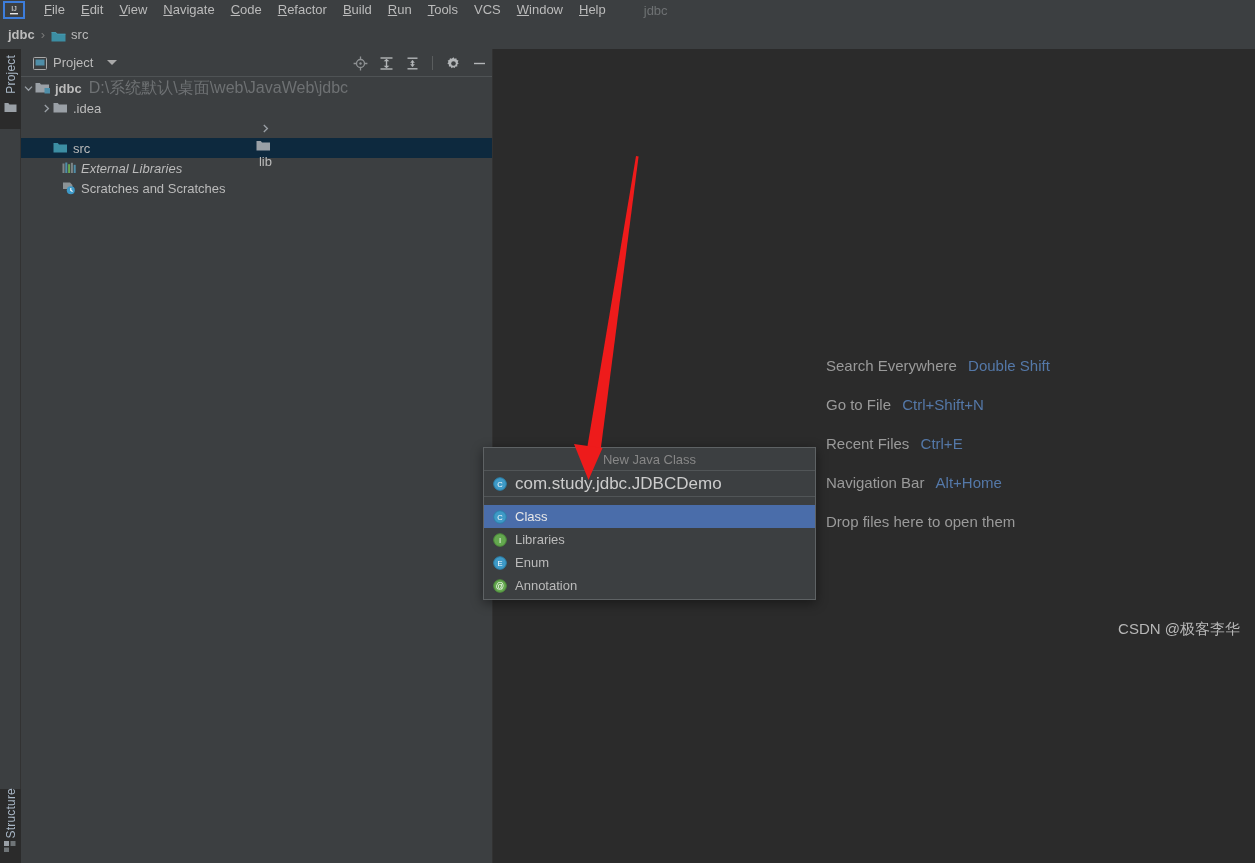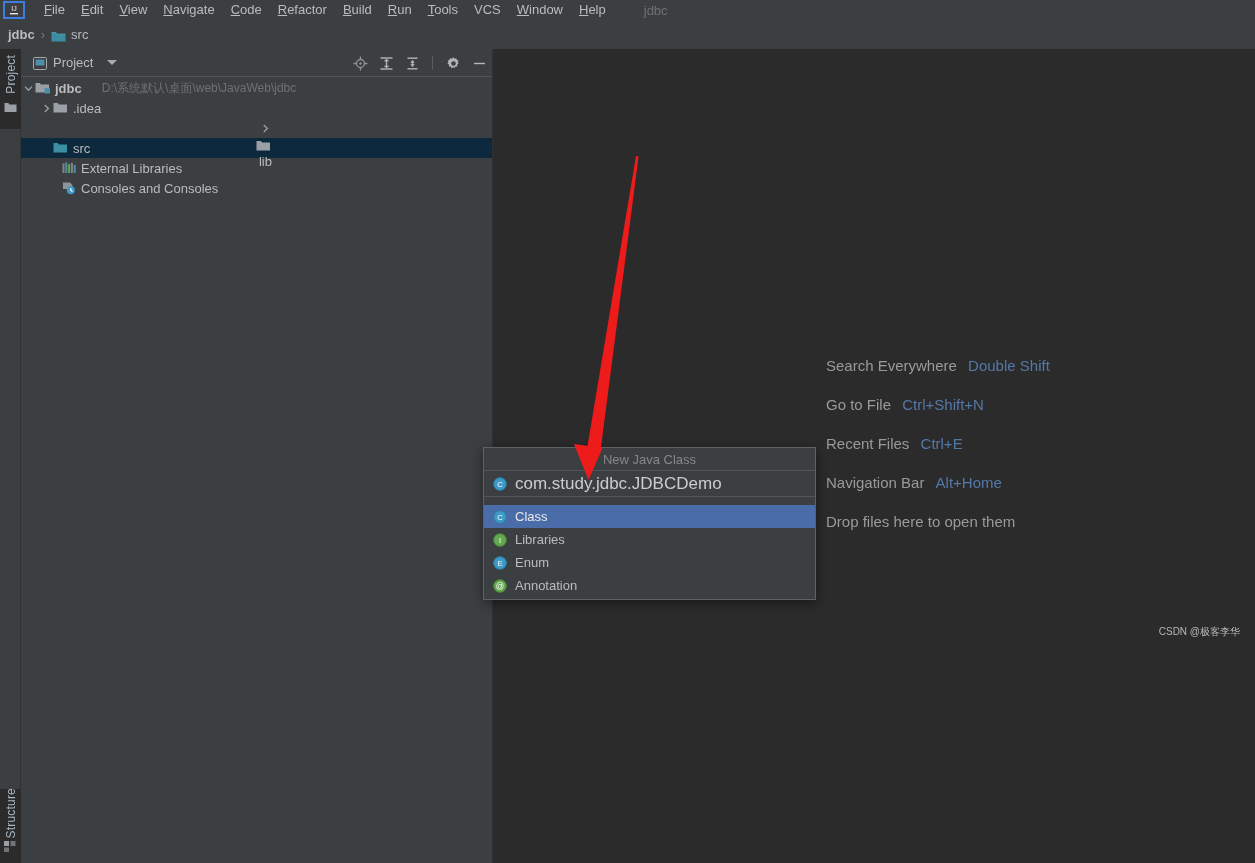--- a/index.html
+++ b/index.html
@@ -196,22 +196,22 @@
     flex: none;
     display: flex;
     align-items: center;
     justify-content: center;
     margin-right: 4px;
   }
   .node-label { color: #bbbbbb; }
   .node-label.bold { font-weight: bold; }
   .node-path {
     color: #6e7173;
-    margin-left: 20px;
-    font-size: 12px;
+    margin-left: 7px;
+    font-size: 16px;
   }
 
   
   .editor-area {
     position: absolute;
     left: 494px; top: 49px;
     width: 761px; height: 604px;
     background: #2b2b2b;
   }
 
@@ -229,21 +229,21 @@
     line-height: 18px;
   }
   .hint-key {
     color: #5478a8;
     margin-left: 7px;
   }
 
   .watermark {
     position: absolute;
     right: 15px; bottom: 14px;
-    font-size: 10px;
+    font-size: 15px;
     color: #b7b7b7;
     white-space: nowrap;
   }
 
   
   .njc-popup {
     position: absolute;
     left: 483px; top: 447px;
     width: 333px;
     background: #3c3f41;
@@ -477,42 +477,42 @@
         <span class="tw"></span>
         <span class="tree-ico">
           <svg width="16" height="14" viewBox="0 0 16 14">
             <path d="M0.5 2h4.3l1.2 1.5H14v8H0.5z" fill="#3c8ea3"></path>
           </svg>
         </span>
         <span class="node-label">src</span>
       </div>
 
 
-      <div class="tree-row" style="padding-left:40px;">
+      <div class="tree-row" style="padding-left:40px;font-style:italic;">
         <span class="tree-ico">
           <svg width="16" height="14" viewBox="0 0 16 14">
             <rect x="1.5" y="2.5" width="2" height="9.5" fill="#7d8588"></rect>
             <rect x="4.3" y="1.5" width="2" height="10.5" fill="#4f8ea8"></rect>
             <rect x="7.1" y="3.2" width="2" height="8.8" fill="#6aa84f"></rect>
             <rect x="9.9" y="1.8" width="2" height="10.2" fill="#7d8588"></rect>
             <rect x="12.7" y="3.8" width="2" height="8.2" fill="#4f8ea8"></rect>
           </svg>
         </span>
         <span class="node-label">External Libraries</span>
       </div>
 
       <div class="tree-row" style="padding-left:40px;">
         <span class="tree-ico">
           <svg width="16" height="14" viewBox="0 0 16 14">
             <path d="M2 1.5h7l2.4 2.4v4H2z" fill="#8c9396"></path>
             <circle cx="9.8" cy="9.2" r="4" fill="#3e99c7"></circle>
             <path d="M9.8 6.9v2.5l1.8 1" stroke="#ffffff" stroke-width="1.1" fill="none"></path>
           </svg>
         </span>
-        <span class="node-label">Consoles and Consoles</span>
+        <span class="node-label">Scratches and Scratches</span>
       </div>
 
     </div>
   </div>
 
   <div class="editor-area">
     <div class="hints">
       <div class="hint-row">
         <span>Search Everywhere</span>
         <span class="hint-key">Double Shift</span>

